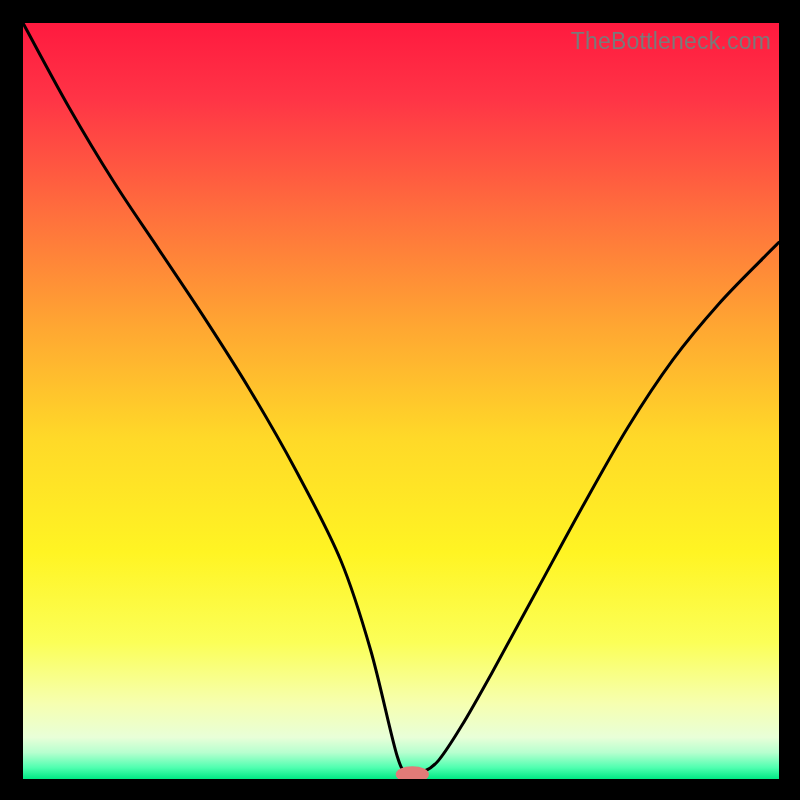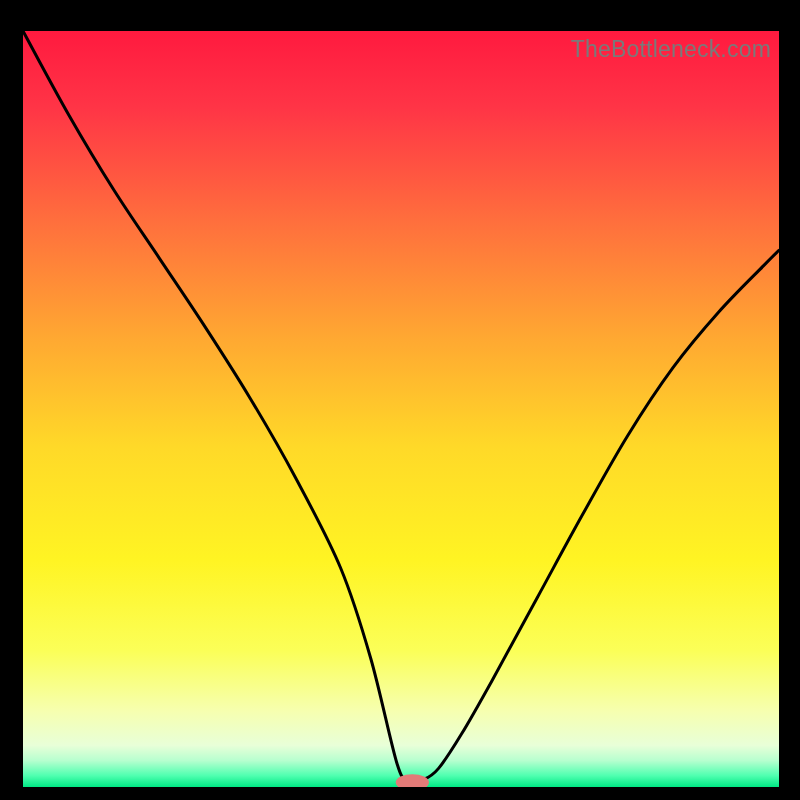--- a/index.html
+++ b/index.html
@@ -11,21 +11,20 @@
     overflow: hidden;
     font-family: Arial, Helvetica, sans-serif;
   }
   .frame {
     position: absolute;
     left: 23px;
     top: 23px;
     width: 756px;
     height: 756px;
     background: #000;
-    margin-top: 8px;
   }
   .watermark {
     position: absolute;
     top: 5px;
     right: 8px;
     color: #7a7a7a;
     font-size: 23px;
     font-weight: 400;
     letter-spacing: 0.2px;
     z-index: 10;

